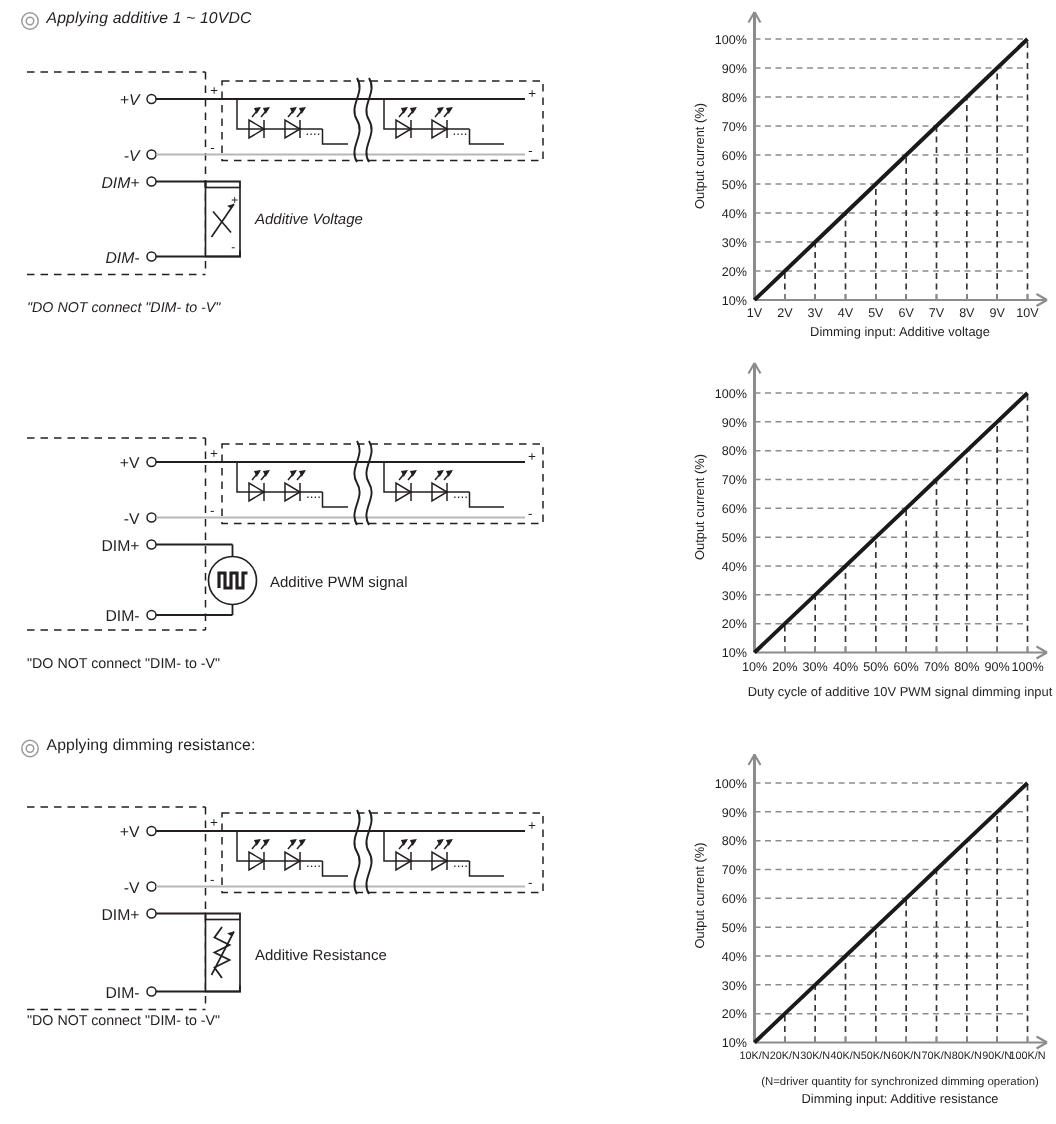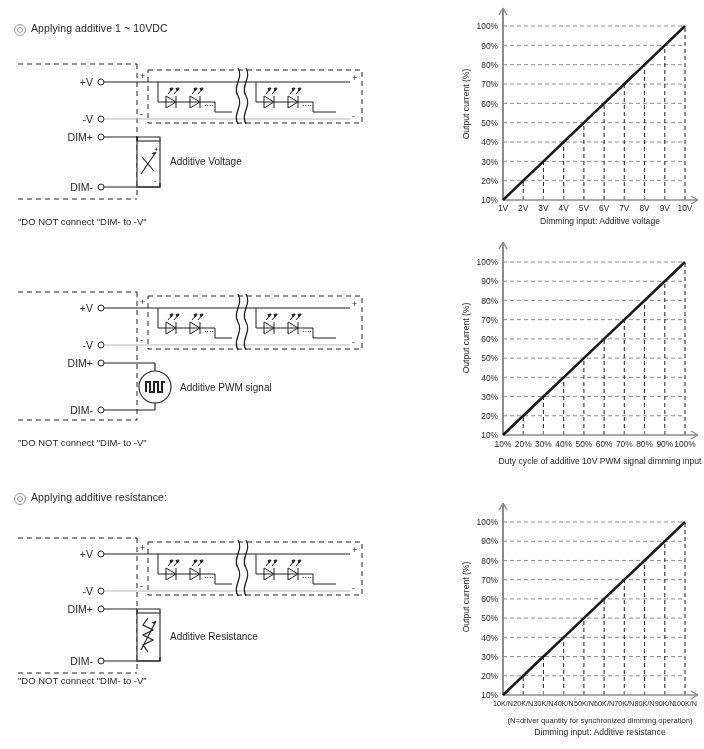--- a/index.html
+++ b/index.html
@@ -8,21 +8,21 @@
     background:#ffffff;
     font-family:"Liberation Sans","DejaVu Sans",sans-serif;
     color:#231f20;
     position:relative;
     overflow:hidden;
   }
   .page{position:relative;width:704px;height:749px;}
 
   
   .section{position:absolute;left:0;width:455px;}
-  #sec1{top:16px;height:232px;}
+  #sec1{top:0;height:232px;font-style:italic;}
   #sec2{top:232px;height:253px;}
   #sec3{top:485px;height:264px;}
 
   .heading{
     position:absolute;left:14px;top:6px;
     font-size:10.5px;letter-spacing:.1px;white-space:nowrap;
     color:#231f20;
   }
   .heading .bullet{
     display:inline-block;width:10px;height:10px;border-radius:50%;
@@ -261,21 +261,21 @@
         <path d="M146,160 L146,150 L150,150 L150,160 L154,160 L154,150 L158,150 L158,160 L162,160 L162,150 L165,150" fill="none" stroke="#231f20" stroke-width="2.1"></path>
       </g>
       <text x="180" y="159" font-size="10" fill="#231f20" font-family="Liberation Sans, sans-serif">Additive PWM signal</text>
     </svg>
 
     <div class="footnote" style="top:205px;">"DO NOT connect "DIM- to -V"</div>
   </div>
 
   <div class="section" id="sec3">
     <div class="heading">
-      <span class="bullet"></span><span class="htext">Applying additive resistance:</span>
+      <span class="bullet"></span><span class="htext">Applying dimming resistance:</span>
     </div>
 
     <svg class="circuit" viewBox="0 0 455 264">
       <g stroke="#231f20" stroke-width="1" fill="none" stroke-dasharray="5,4">
         <line x1="18" y1="53" x2="137" y2="53"></line>
         <line x1="18" y1="188" x2="137" y2="188"></line>
         <line x1="137" y1="53" x2="137" y2="188"></line>
       </g>
       <g stroke="#231f20" stroke-width="1" fill="none" stroke-dasharray="5,4">
         <rect x="148" y="57" width="214" height="53"></rect>

